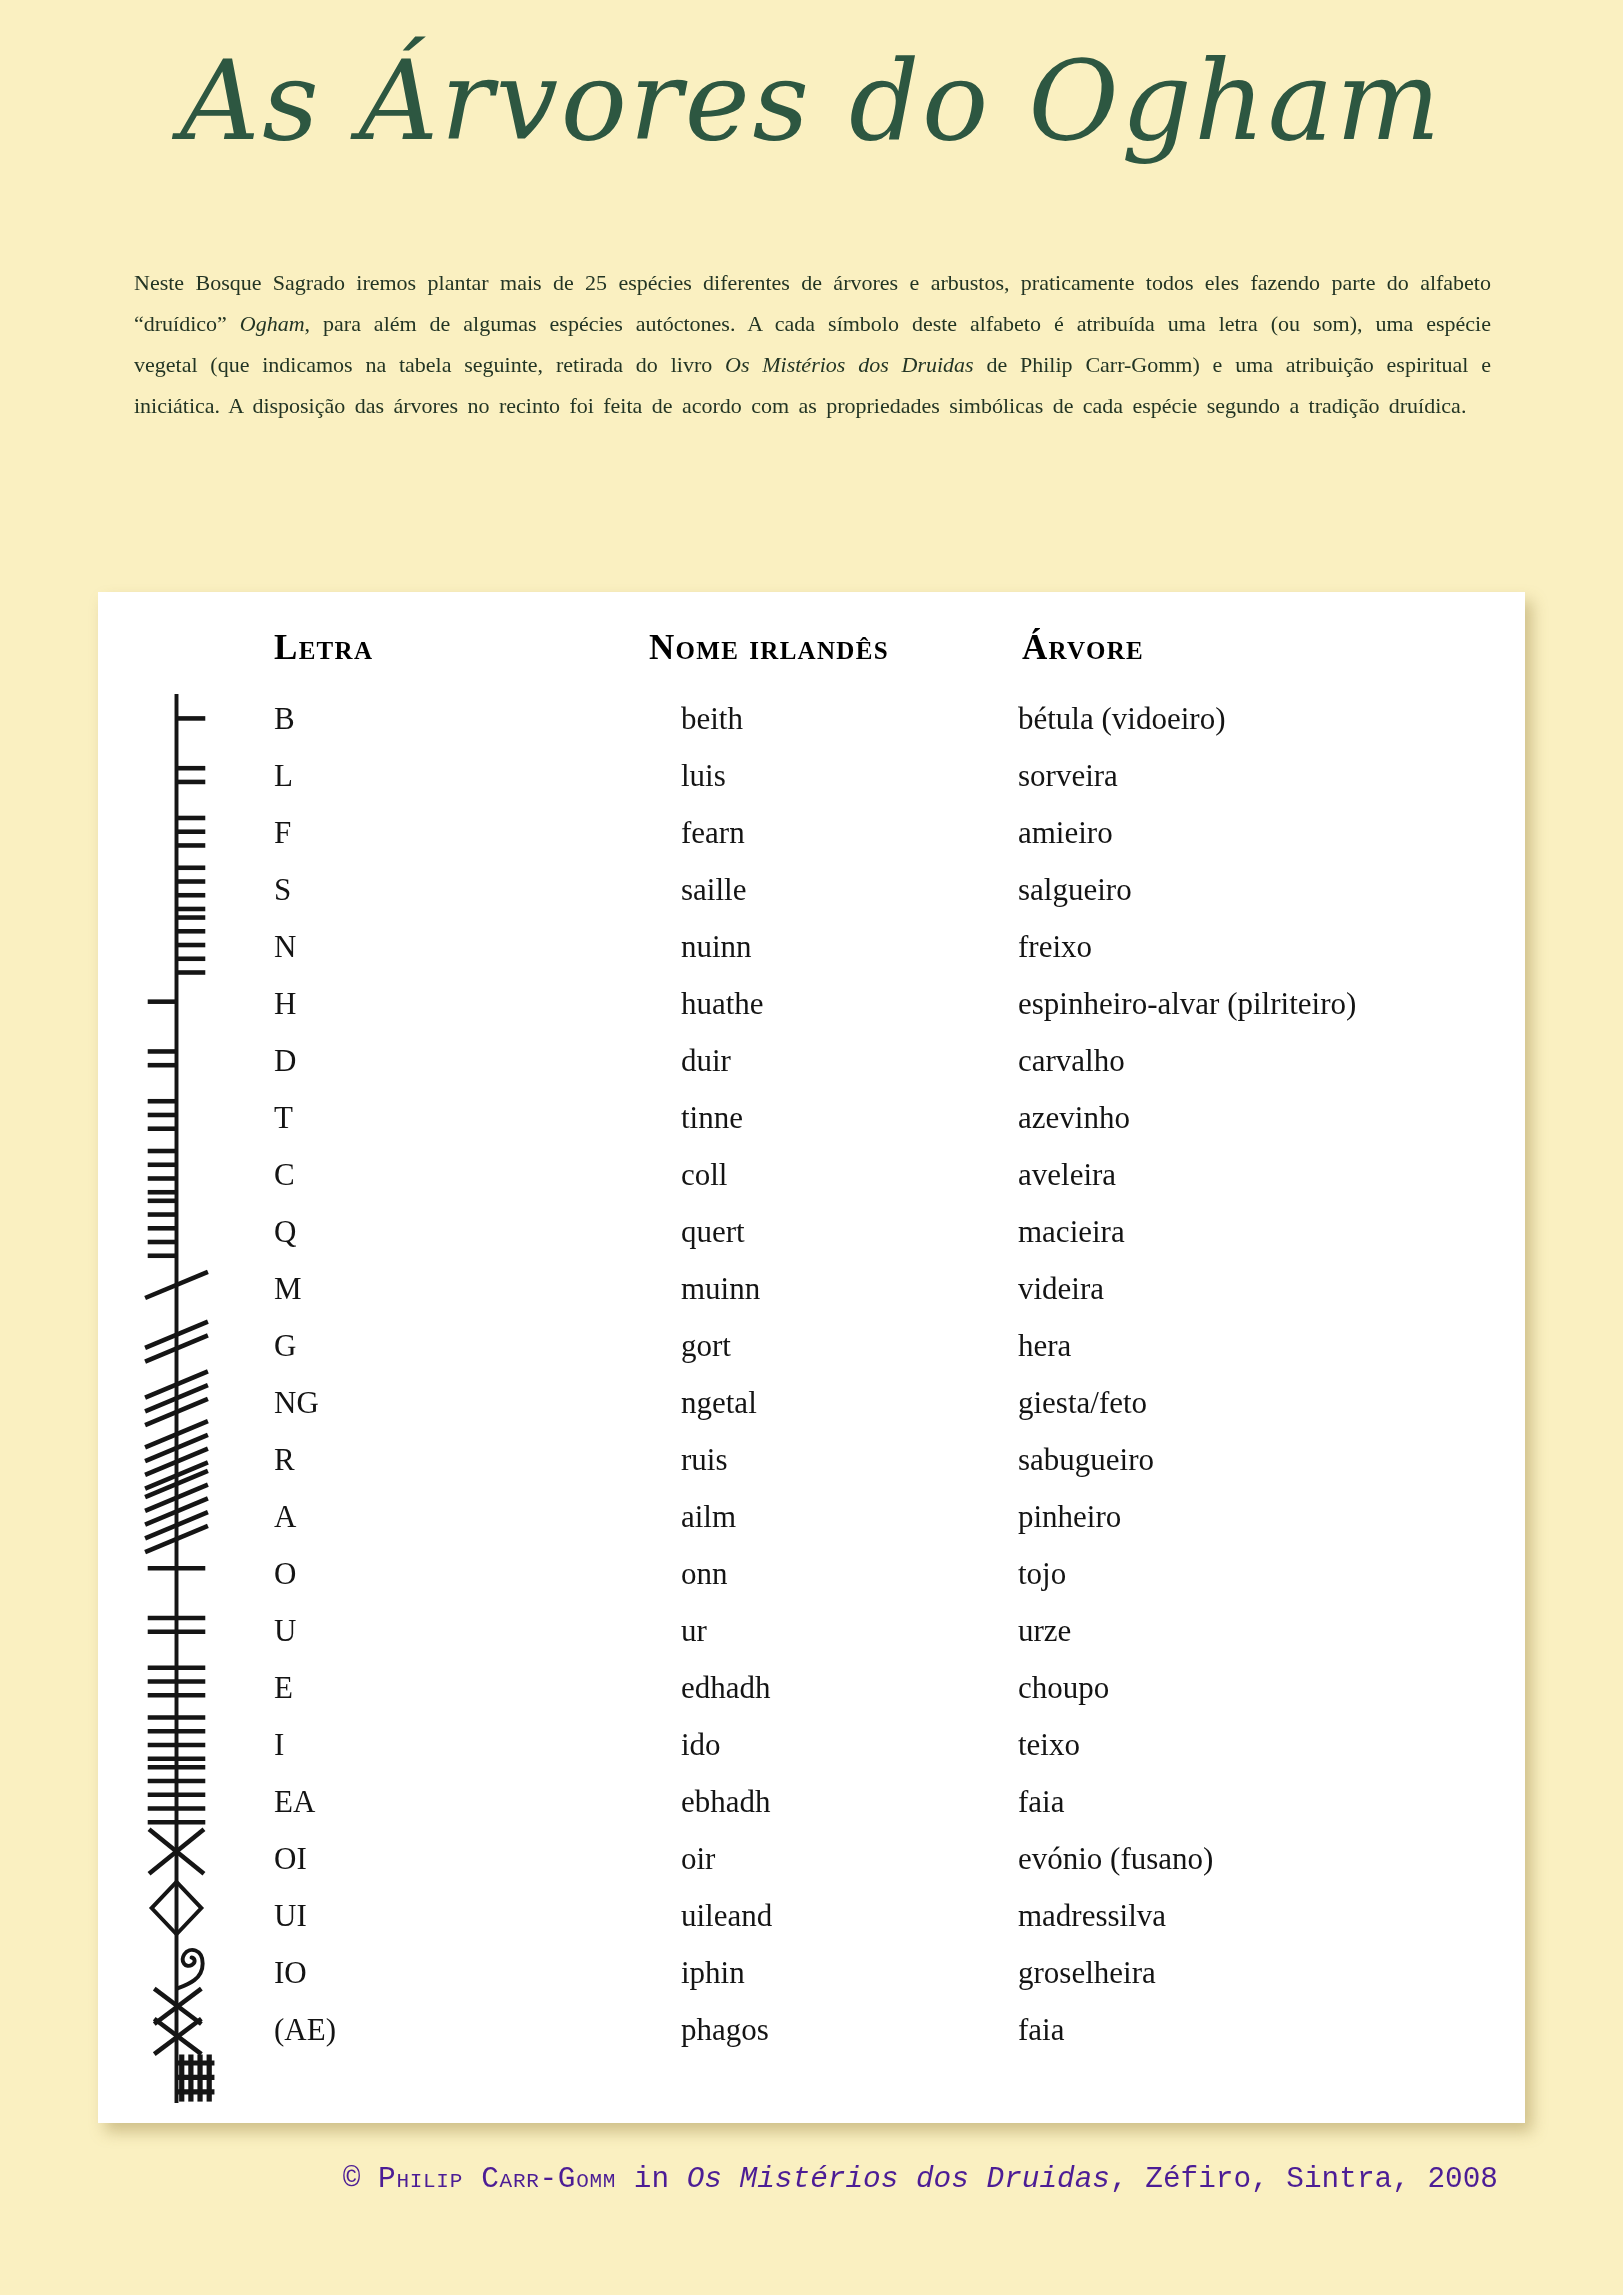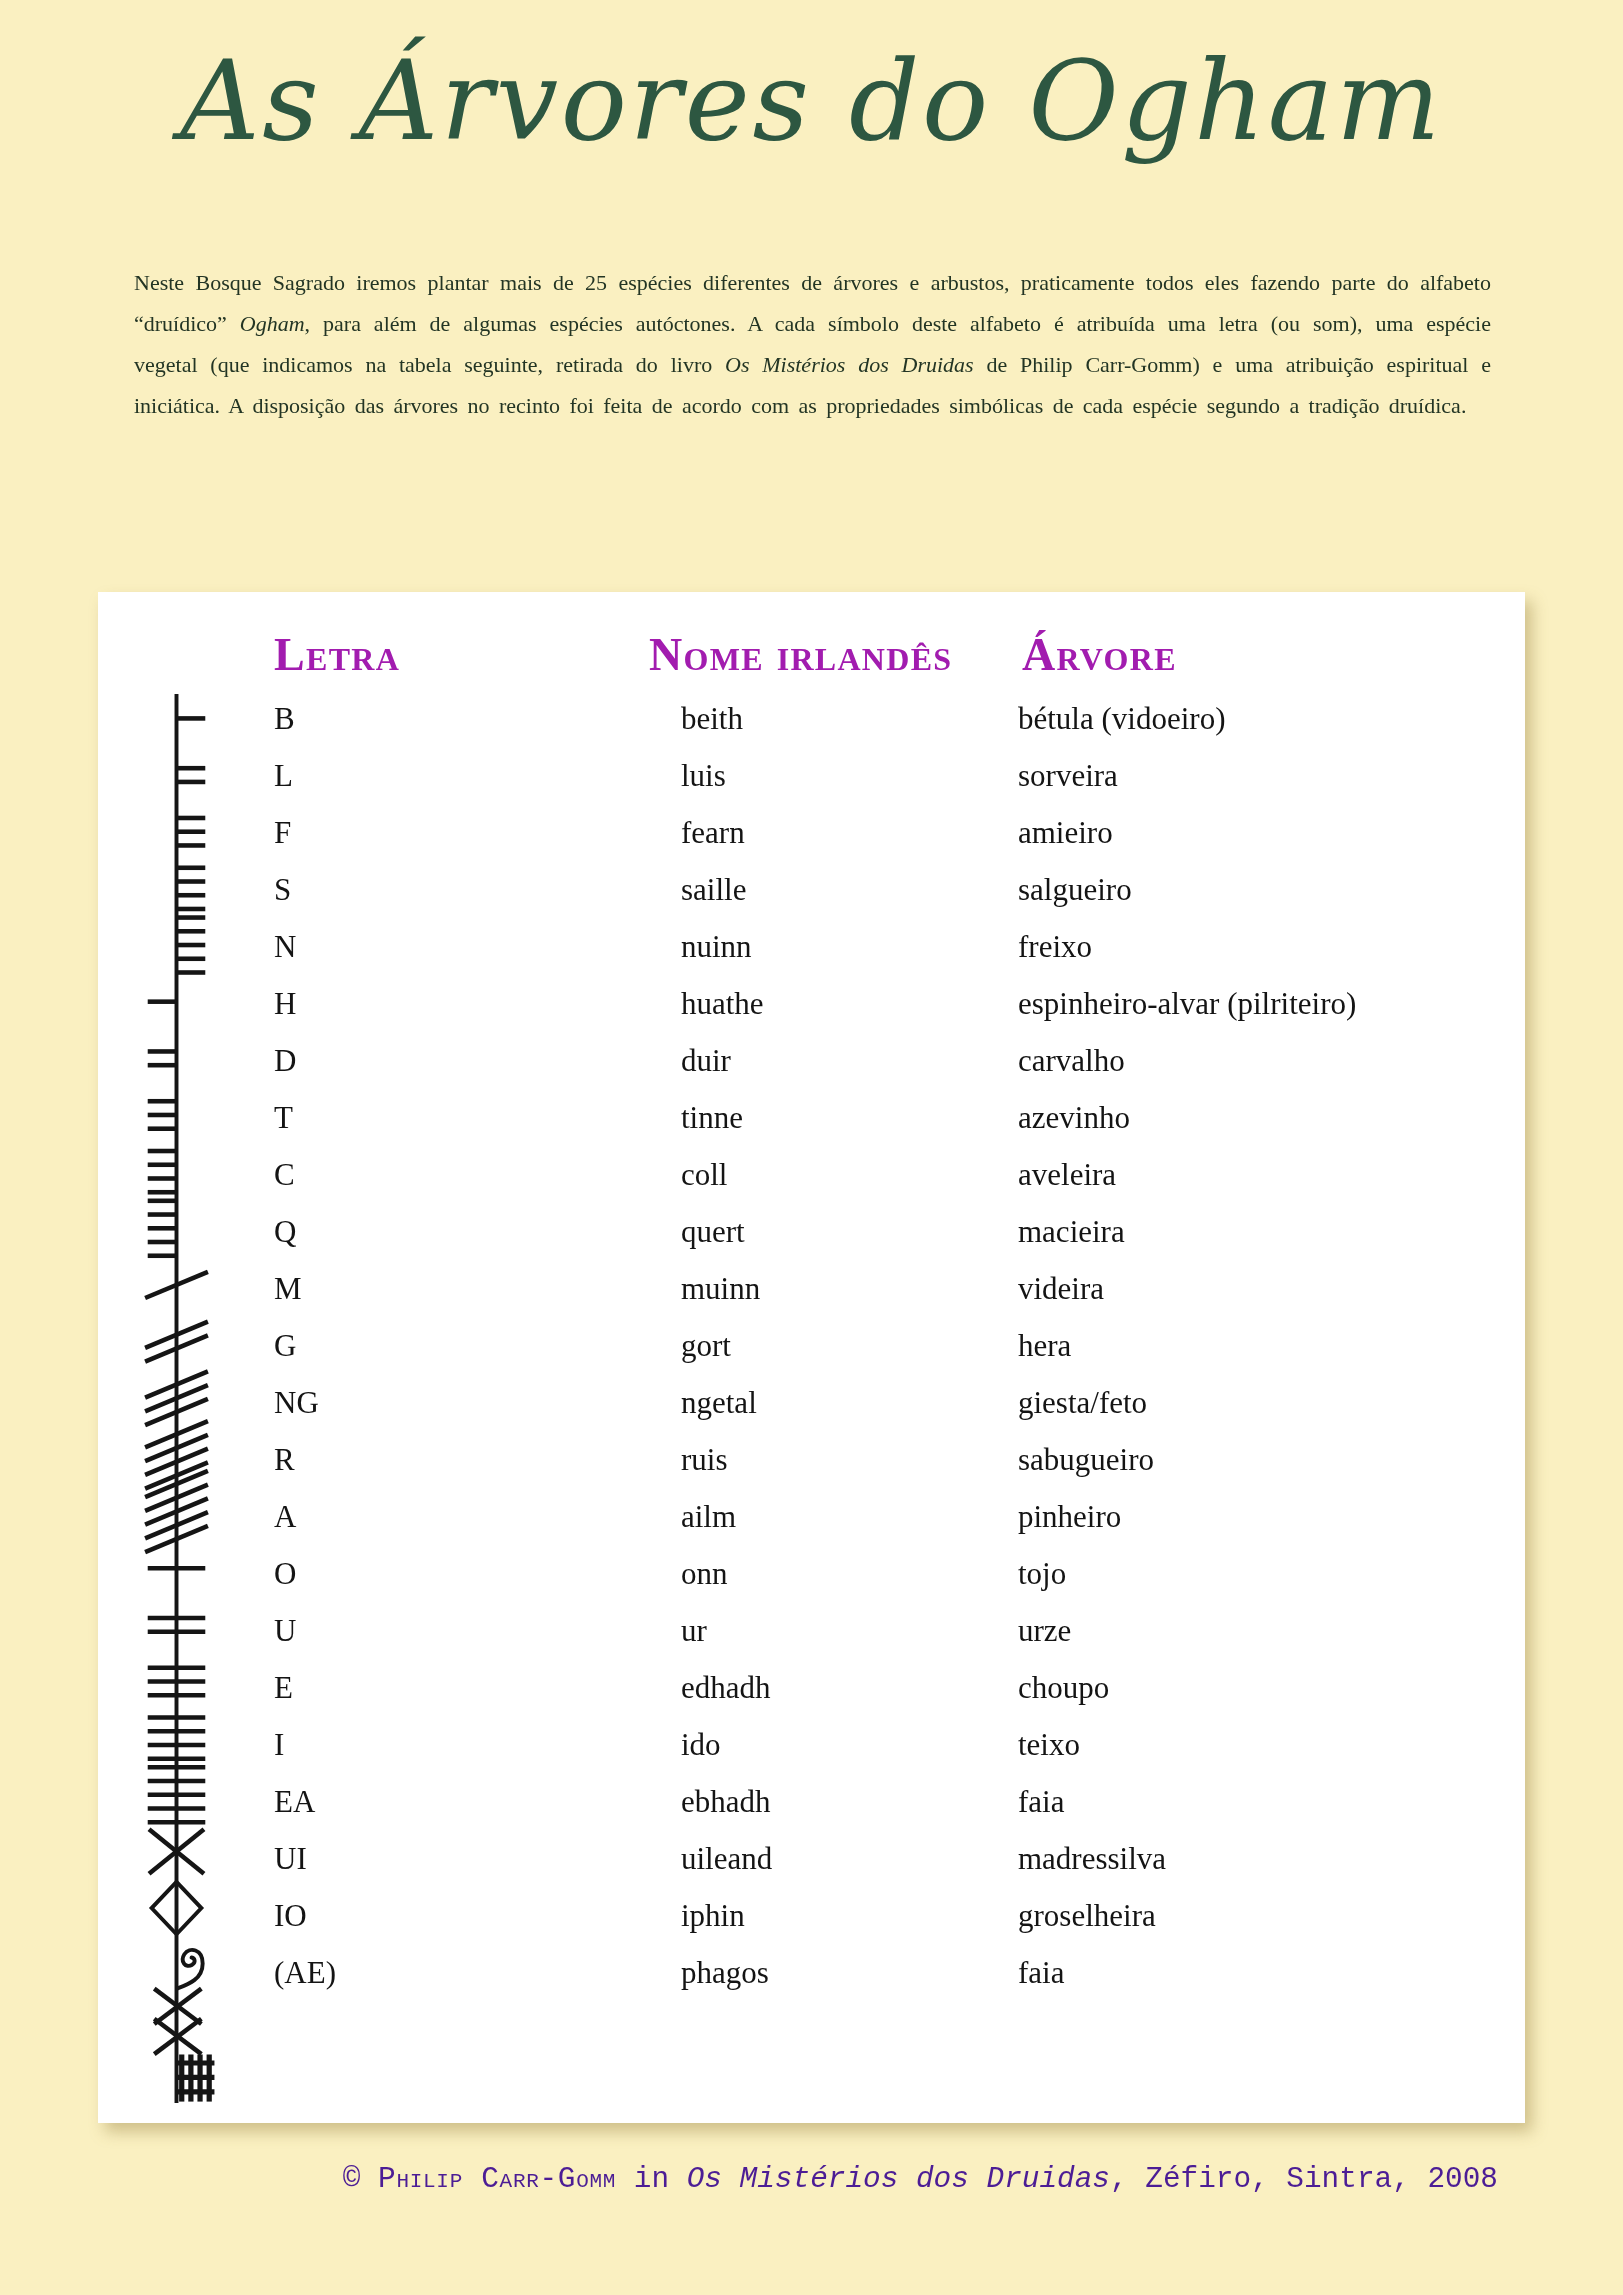--- a/index.html
+++ b/index.html
@@ -35,23 +35,23 @@
     position:absolute;
     left:98px;top:592px;width:1427px;height:1531px;
     background:#ffffff;
     box-shadow:6.5px 9.2px 14.4px rgba(140,115,50,0.38);
   }
   .th{
     position:absolute;
     top:36px;
     font-variant:small-caps;
     font-weight:600;
-    font-size:46px;
+    font-size:35px;
     letter-spacing:1.3px;
-    color:#a21caf;
+    color:#000000;
     white-space:nowrap;
   }
   .th1{left:176px;} .th2{left:551px;} .th3{left:924px;}
   #rows{
     position:absolute;left:0;top:98px;width:1427px;
   }
   .trow{
     position:relative;
     height:57px;
   }
@@ -265,20 +265,25 @@
         <span class="cell c-letter">I</span>
         <span class="cell c-irish">ido</span>
         <span class="cell c-tree">teixo</span>
       </div>
       <div class="trow">
         <span class="cell c-letter">EA</span>
         <span class="cell c-irish">ebhadh</span>
         <span class="cell c-tree">faia</span>
       </div>
       <div class="trow">
+        <span class="cell c-letter">OI</span>
+        <span class="cell c-irish">oir</span>
+        <span class="cell c-tree">evónio (fusano)</span>
+      </div>
+      <div class="trow">
         <span class="cell c-letter">UI</span>
         <span class="cell c-irish">uileand</span>
         <span class="cell c-tree">madressilva</span>
       </div>
       <div class="trow">
         <span class="cell c-letter">IO</span>
         <span class="cell c-irish">iphin</span>
         <span class="cell c-tree">groselheira</span>
       </div>
       <div class="trow">

